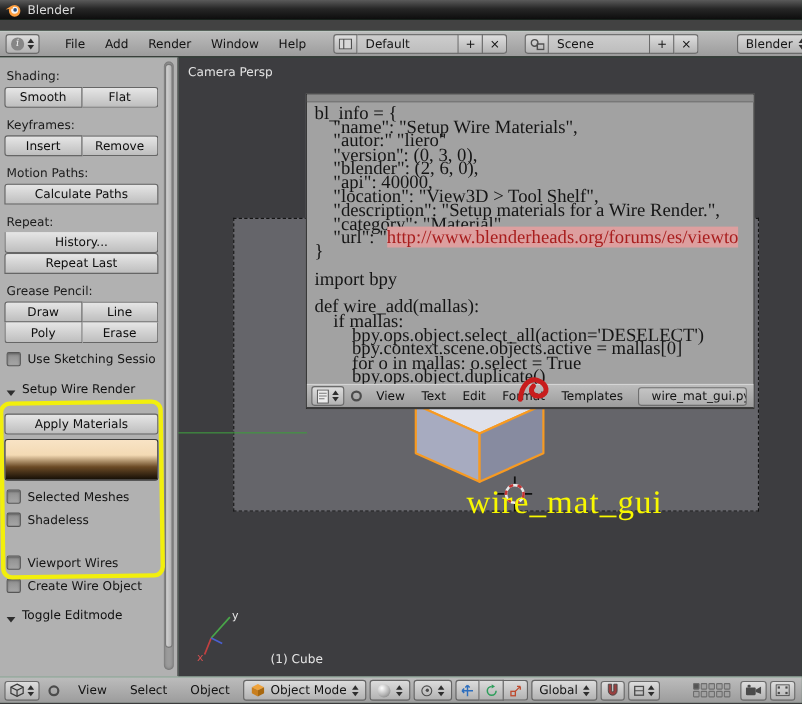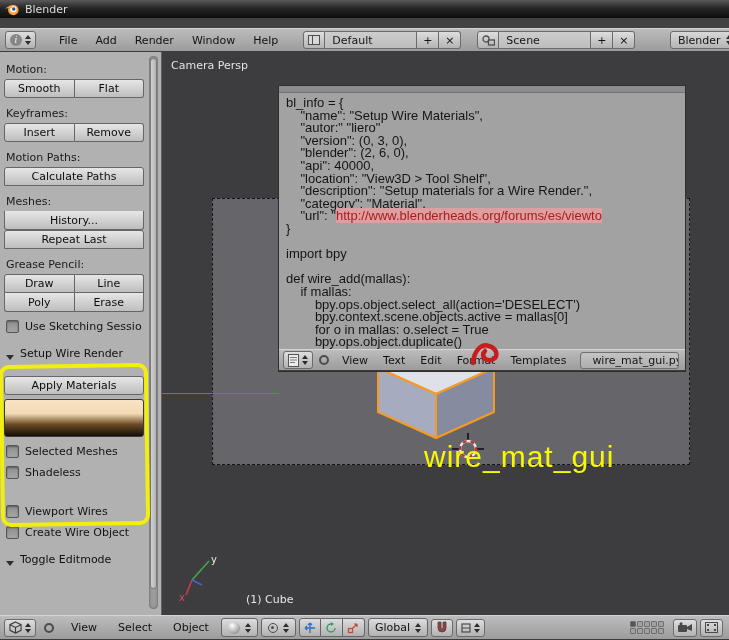--- a/index.html
+++ b/index.html
@@ -71,30 +71,30 @@
   
   .viewport{position:absolute;left:162px;top:52px;width:567px;height:563px;background:#3d3d40;overflow:hidden}
   .camera-area{position:absolute;left:50px;top:146px;width:478px;height:267px;background:#65656a;
     border:1px dashed #141414;z-index:1}
   .view-label{position:absolute;left:9px;top:7px;color:#e2e2e2;z-index:2}
   .green-axis{position:absolute;left:0;top:341px;width:117px;height:1px;background:#3f9b3f;z-index:2}
   .object-svg{position:absolute;left:208px;top:284px;z-index:2}
   .red-mark{position:absolute;left:308px;top:288px;z-index:8}
   .cursor3d{position:absolute;left:290px;top:381px;z-index:3}
   .vp-annotation{position:absolute;left:262px;top:388px;z-index:9;color:#f8f800;
-    font-family:Liberation Sans, sans-serif;font-size:30px;letter-spacing:1px}
+    font-family:Liberation Serif, serif;font-size:30px;letter-spacing:1px}
   .axis-gizmo{position:absolute;left:14px;top:498px;z-index:2}
   .object-info{position:absolute;left:84px;top:541px;color:#e6e6e6;z-index:2}
 
   
   .text-editor{position:absolute;left:116px;top:33px;width:408px;height:287px;z-index:5;
     display:flex;flex-direction:column;border:1px solid #2e2e2e;background:#a2a2a2}
   .editor-topstrip{height:7px;background:#8c8c8c;border-bottom:1px solid #747474}
   .editor-code{flex:1;padding:4px 7px;overflow:hidden}
-  .editor-code pre{font-family:Liberation Sans, sans-serif;font-size:13px;
+  .editor-code pre{font-family:Liberation Serif, serif;font-size:17px;
     line-height:12.6px;color:#151515;white-space:pre}
   .url-hl{color:#a81d1d;background:#dd9f9f}
   .editor-footer{height:22px;padding:0 4px;gap:1px;flex:none}
   .editor-footer .menu-label{padding:0 7px}
   .file-field{flex:1;height:17px;margin:0 2px 0 6px;display:flex;align-items:center;gap:5px;padding:0 6px;
     background:linear-gradient(#c4c4c4,#aeaeae);border:1px solid #707070;border-radius:3px;white-space:nowrap;overflow:hidden}
 
   
   .combo{display:flex;align-items:center;gap:5px;height:19px;padding:0 6px;white-space:nowrap;
     background:linear-gradient(#dcdcdc,#b2b2b2);border:1px solid #656565;border-radius:3px}
@@ -163,38 +163,38 @@
       <div class="dbbtn db-last">×</div>
     </div>
 
     <div class="engine">
       <span>Blender</span>
       <span class="updn"></span>
     </div>
   </div>
 
   <div class="toolshelf">
-    <div class="shelf-label">Motion:</div>
+    <div class="shelf-label">Shading:</div>
     <div class="btn-row">
       <div class="btn c-l">Smooth</div>
       <div class="btn c-r">Flat</div>
     </div>
 
     <div class="shelf-label">Keyframes:</div>
     <div class="btn-row">
       <div class="btn c-l">Insert</div>
       <div class="btn c-r">Remove</div>
     </div>
 
     <div class="shelf-label">Motion Paths:</div>
     <div class="btn-row">
         <div class="btn stack-top">Calculate Paths</div>
       </div>
 
-    <div class="shelf-label">Meshes:</div>
+    <div class="shelf-label">Repeat:</div>
     <div class="btn-row">
         <div class="btn stack-bottom">History...</div>
       </div>
     <div class="btn-row">
         <div class="btn stack-top">Repeat Last</div>
       </div>
 
     <div class="shelf-label">Grease Pencil:</div>
     <div class="btn-row">
       <div class="btn c-tl">Draw</div>
@@ -341,20 +341,29 @@
         <polygon points="7,1 13,4 13,10 7,13 1,10 1,4" fill="none" stroke="#3c3c3c" stroke-width="1.2"></polygon>
         <path d="M1,4 L7,7 L13,4 M7,7 L7,13" fill="none" stroke="#3c3c3c" stroke-width="1.2"></path>
       </svg>
       <span class="updn"></span>
     </div>
     <span class="circle-ic"></span>
     <span class="menu-label">View</span>
     <span class="menu-label">Select</span>
     <span class="menu-label">Object</span>
 
+    <div class="combo">
+      <svg width="13" height="13" viewBox="0 0 14 14">
+        <polygon points="7,1 13,4 7,7 1,4" fill="#f0a43c"></polygon>
+        <polygon points="1,4 7,7 7,13 1,10" fill="#c97f1e"></polygon>
+        <polygon points="7,7 13,4 13,10 7,13" fill="#a8680f"></polygon>
+      </svg>
+      <span>Object Mode</span>
+      <span class="updn"></span>
+    </div>
 
     <div class="combo">
       <span class="sphere"></span>
       <span class="updn"></span>
     </div>
 
     <div class="combo">
       <span class="pivot-ic"></span>
       <span class="updn"></span>
     </div>

